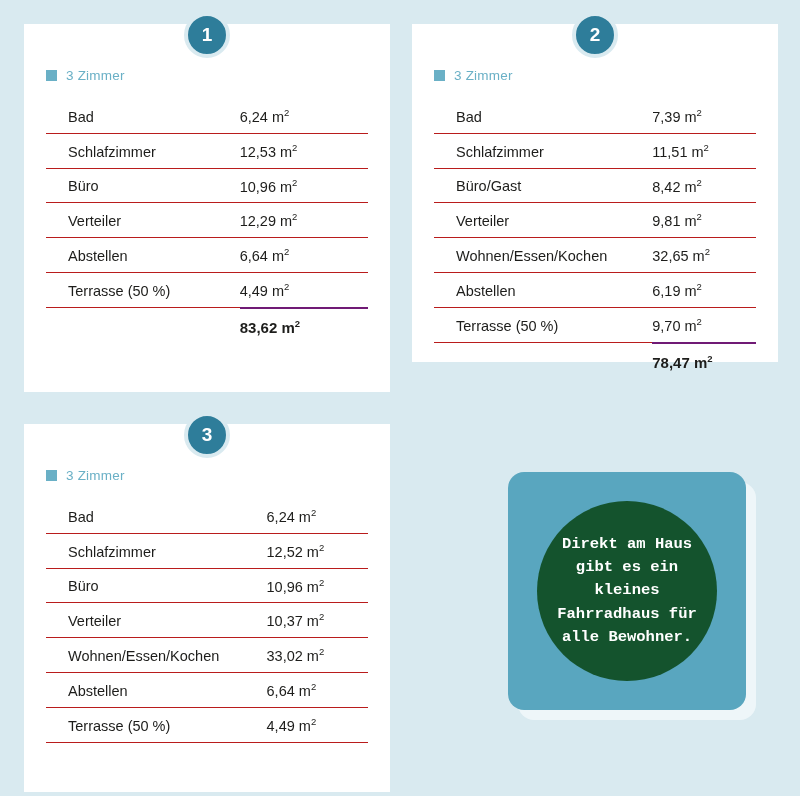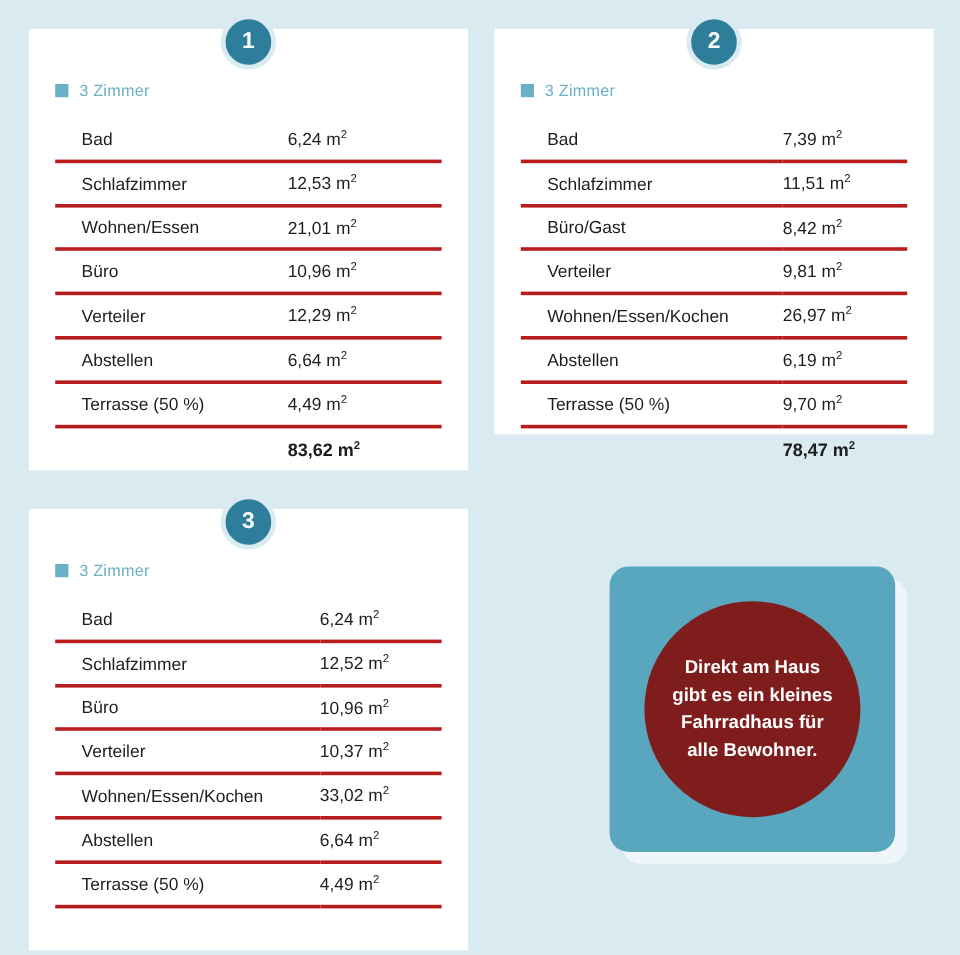--- a/index.html
+++ b/index.html
@@ -76,21 +76,21 @@
   }
 
   table.rows {
     width: 100%;
     border-collapse: collapse;
   }
   table.rows td {
     font-size: 14.5px;
     color: #1d1d1b;
     padding: 8px 0 8px 0;
-    border-bottom: 3px solid #b91c1c;
+    border-bottom: 1px solid #b91c1c;
     vertical-align: baseline;
   }
   table.rows td.name {
     text-align: left;
     padding-left: 22px;
   }
   table.rows td.val {
     text-align: left;
     padding-right: 22px;
     white-space: nowrap;
@@ -136,25 +136,26 @@
     background: #59a6bf;
     border-radius: 16px;
   }
   .note-circle {
     position: absolute;
     left: 29px;
     top: 29px;
     width: 180px;
     height: 180px;
     border-radius: 50%;
-    background: #7f1d1d;
+    background: #14532d;
     display: flex;
     align-items: center;
     justify-content: center;
     text-align: center;
+    font-family: Liberation Mono, monospace;
   }
   .note-text {
     color: #ffffff;
     font-size: 15.5px;
     font-weight: bold;
     line-height: 1.5;
     padding: 0 14px;
     white-space: pre-line;
   }
 </style>
@@ -173,24 +174,20 @@
         <tbody>
           <tr>
             <td class="name">Bad</td>
             <td class="val"><span>6,24 m</span><sup class="sq">2</sup></td>
           </tr>
           <tr>
             <td class="name">Schlafzimmer</td>
             <td class="val"><span>12,53 m</span><sup class="sq">2</sup></td>
           </tr>
           <tr>
-            <td class="name">Wohnen/Essen</td>
-            <td class="val"><span>21,01 m</span><sup class="sq">2</sup></td>
-          </tr>
-          <tr>
             <td class="name">Büro</td>
             <td class="val"><span>10,96 m</span><sup class="sq">2</sup></td>
           </tr>
           <tr>
             <td class="name">Verteiler</td>
             <td class="val"><span>12,29 m</span><sup class="sq">2</sup></td>
           </tr>
           <tr>
             <td class="name">Abstellen</td>
             <td class="val"><span>6,64 m</span><sup class="sq">2</sup></td>
@@ -228,21 +225,21 @@
           <tr>
             <td class="name">Büro/Gast</td>
             <td class="val"><span>8,42 m</span><sup class="sq">2</sup></td>
           </tr>
           <tr>
             <td class="name">Verteiler</td>
             <td class="val"><span>9,81 m</span><sup class="sq">2</sup></td>
           </tr>
           <tr>
             <td class="name">Wohnen/Essen/Kochen</td>
-            <td class="val"><span>26,97 m</span><sup class="sq">2</sup></td>
+            <td class="val"><span>32,65 m</span><sup class="sq">2</sup></td>
           </tr>
           <tr>
             <td class="name">Abstellen</td>
             <td class="val"><span>6,19 m</span><sup class="sq">2</sup></td>
           </tr>
           <tr>
             <td class="name">Terrasse (50 %)</td>
             <td class="val"><span>9,70 m</span><sup class="sq">2</sup></td>
           </tr>
           <tr class="total">

